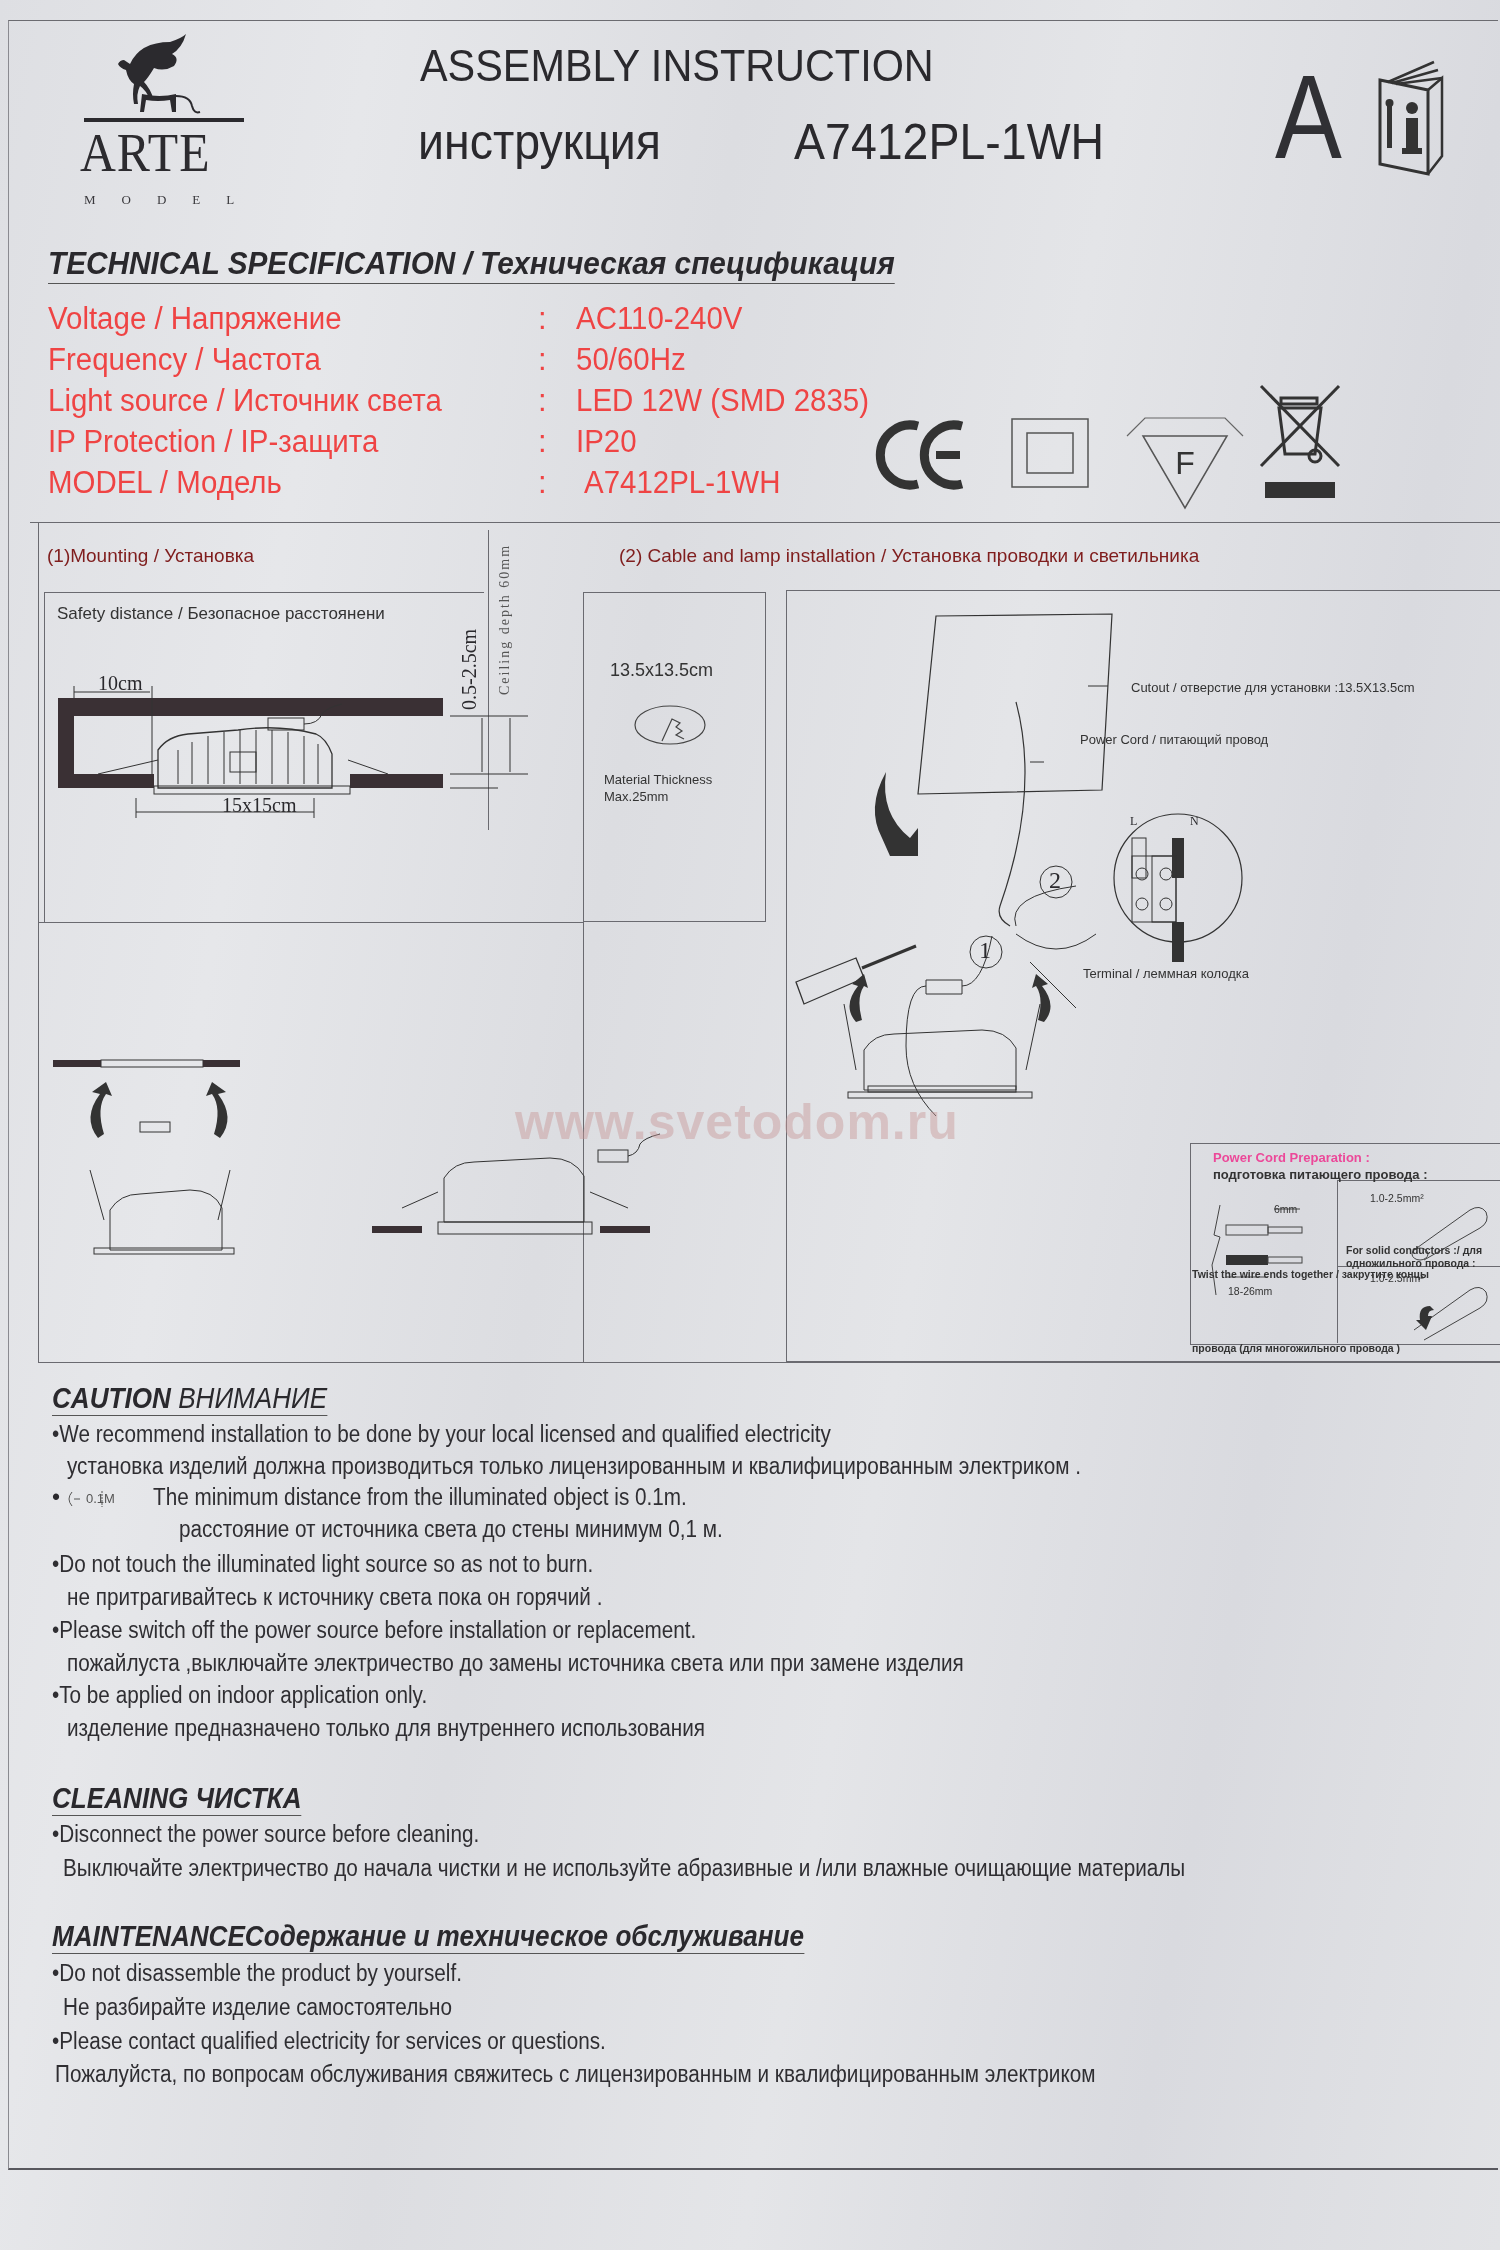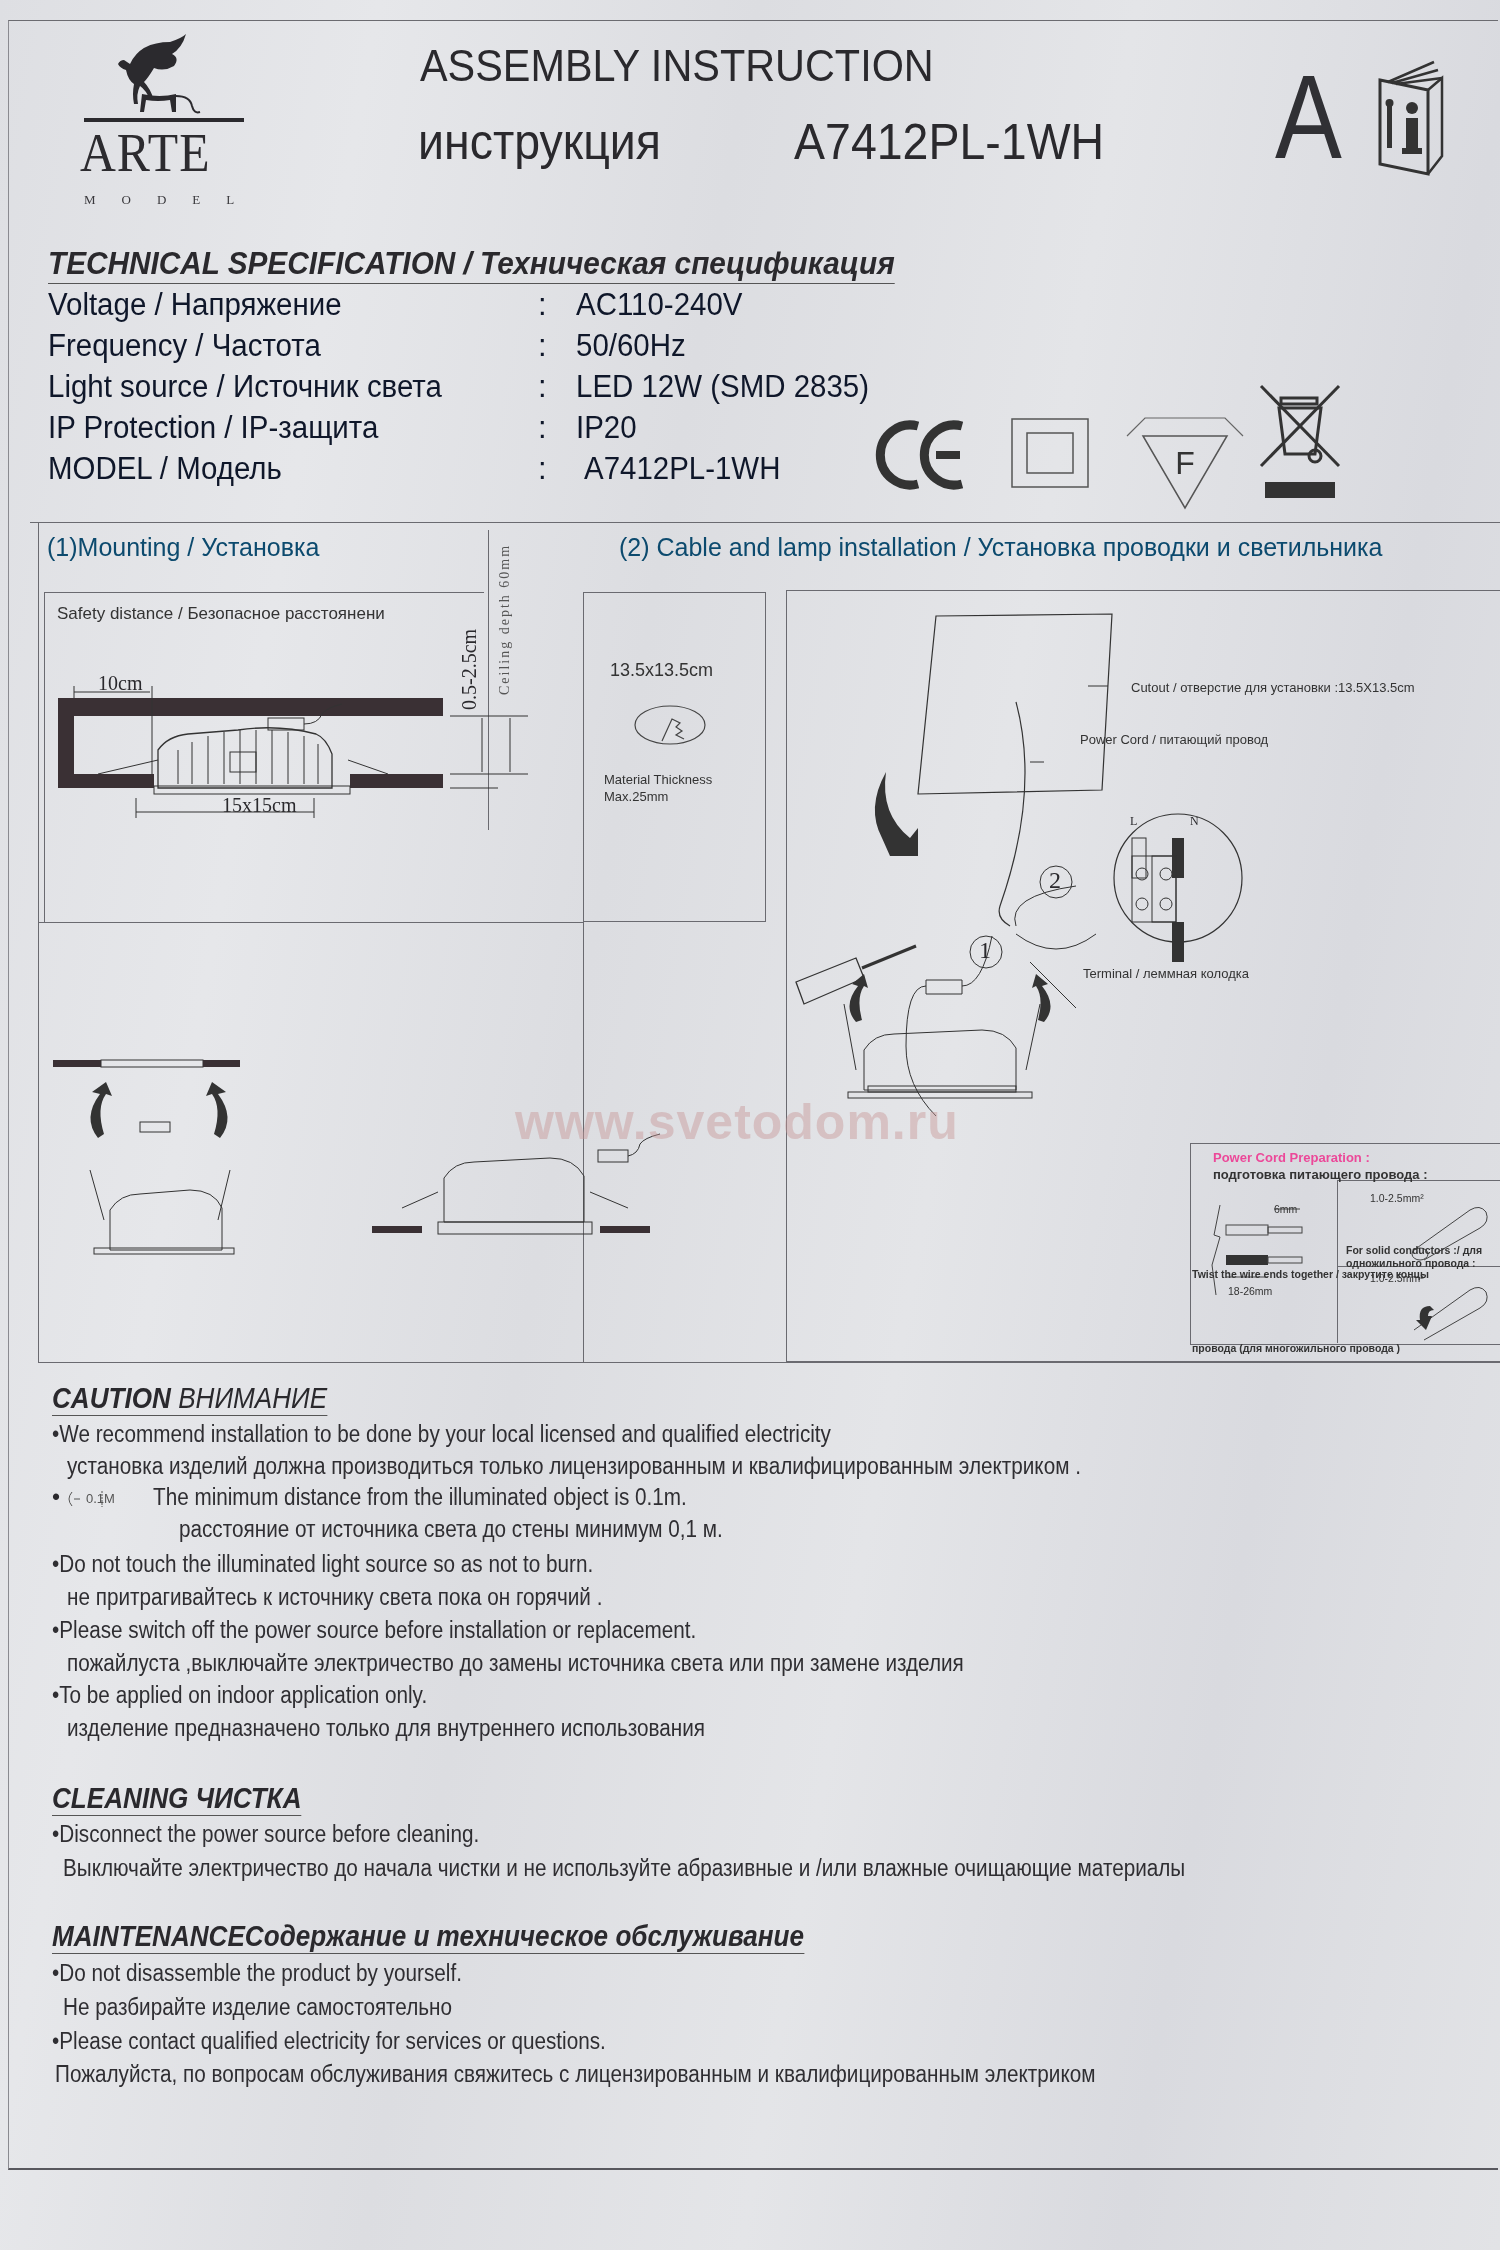--- a/index.html
+++ b/index.html
@@ -20,30 +20,30 @@
   .logo { left: 70px; top: 34px; width: 200px; height: 170px; }
   .logo-word { position: absolute; left: 10px; top: 88px; font-family: "Liberation Serif", serif; font-size: 54px; letter-spacing: 1px; color: #2c2b2f; font-weight: normal; transform: scaleX(0.92); transform-origin: left; }
   .logo-sub { position: absolute; left: 14px; top: 158px; font-family: "Liberation Serif", serif; font-size: 13px; letter-spacing: 26px; color: #3a393d; }
   .title-en { left: 420px; top: 40px; font-size: 45px; color: #2a292d; transform: scaleX(0.92); transform-origin: left; }
   .title-ru { left: 418px; top: 113px; font-size: 50px; color: #2a292d; transform: scaleX(0.93); transform-origin: left; }
   .title-model { left: 794px; top: 113px; font-size: 50px; color: #2a292d; transform: scaleX(0.93); transform-origin: left; }
   .big-a { left: 1275px; top: 58px; font-size: 118px; line-height: 1; color: #303034; transform: scaleX(0.85); transform-origin: left; }
   .manual-icon { left: 1378px; top: 56px; width: 70px; height: 120px; }
   
   .spec-heading { left: 48px; top: 246px; font-size: 31px; font-weight: bold; font-style: italic; color: #2a292d; border-bottom: 1.5px solid #555; padding-bottom: 1px; transform: scaleX(0.96); transform-origin: left; }
-  .spec-row { position: absolute; left: 48px; font-size: 31px; color: #0f172a; width: 900px; height: 40px; }
+  .spec-row { position: absolute; left: 48px; font-size: 31px; color: #ef4444; width: 900px; height: 40px; margin-top: 14px; }
   .spec-label { position: absolute; left: 0; top: 0; transform: scaleX(0.95); transform-origin: left; white-space: nowrap; }
   .spec-colon { position: absolute; left: 490px; top: 0; }
   .spec-value { position: absolute; left: 528px; top: 0; white-space: nowrap; transform: scaleX(0.95); transform-origin: left; }
   .cert-icons { left: 875px; top: 368px; width: 470px; height: 130px; }
   
   .sec-line { left: 30px; width: 1470px; height: 0; border-top: 1.5px solid #6a6a70; }
   .vline { width: 0; border-left: 1px solid #6a6a70; }
   .hline { height: 0; border-top: 1px solid #6a6a70; }
-  .lbl { font-size: 25px; color: #0c4a6e; white-space: nowrap; }
+  .lbl { font-size: 19px; color: #7f1d1d; white-space: nowrap; margin-top: 12px; }
   .small { font-size: 13px; color: #333; white-space: nowrap; }
   .tiny { font-size: 10.5px; color: #333; white-space: nowrap; }
   .serif { font-family: "Liberation Serif", serif; }
   .watermark { left: 515px; top: 1093px; font-size: 50px; font-weight: bold; color: rgba(200,150,150,0.45); letter-spacing: 1px; white-space: nowrap; }
   
   .sec-head { position: absolute; left: 52px; font-size: 29px; font-weight: bold; font-style: italic; color: #2a292d; border-bottom: 1.5px solid #555; white-space: nowrap; transform: scaleX(0.9); transform-origin: left; }
   .sec-head .normal { font-weight: normal; }
   .para { position: absolute; font-size: 23px; color: #2f2e32; white-space: nowrap; transform: scaleX(0.9); transform-origin: left; }
   svg { overflow: visible; }
 </style>

